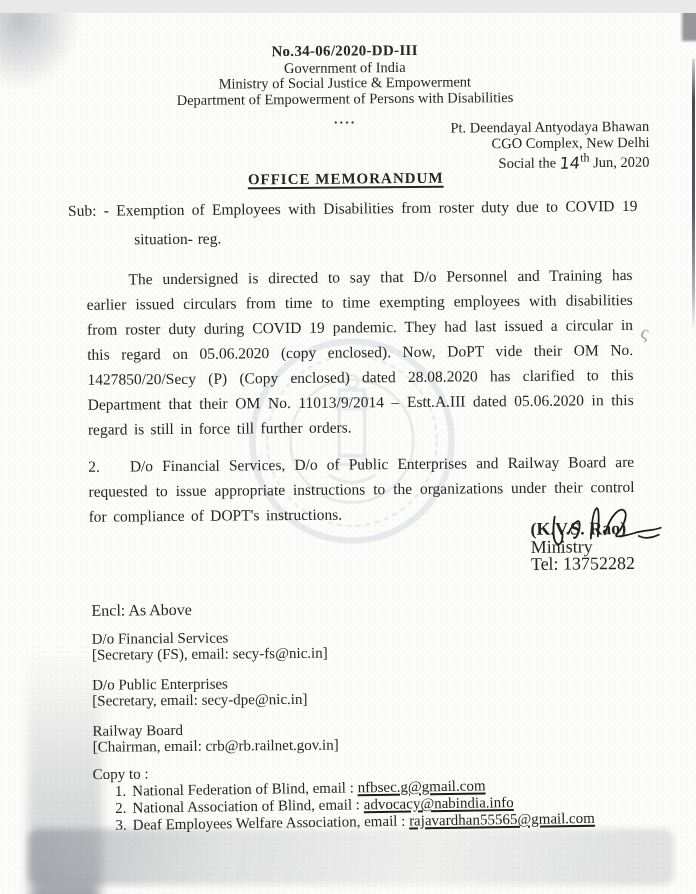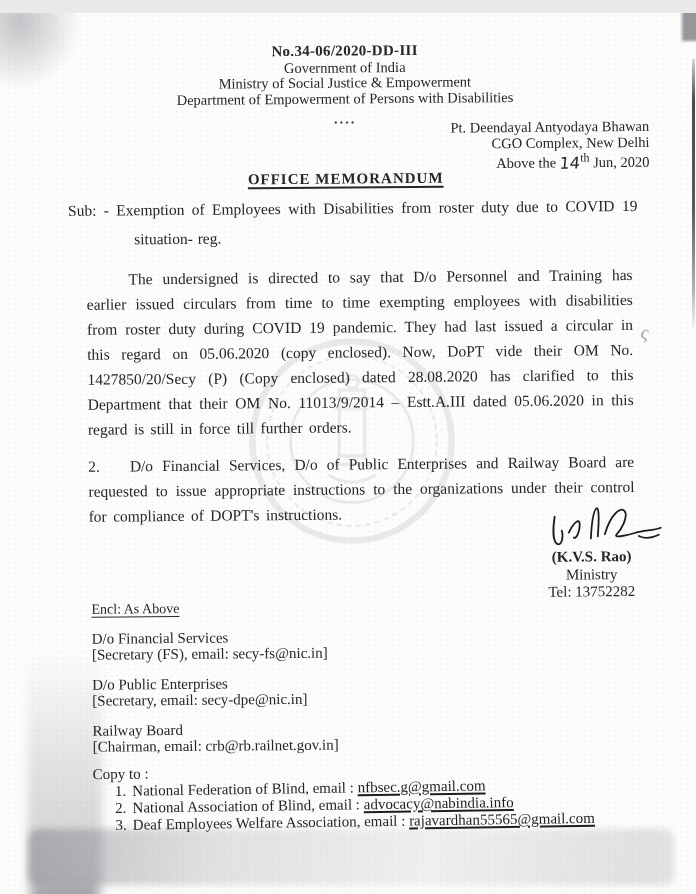--- a/index.html
+++ b/index.html
@@ -53,23 +53,23 @@
   .hand{font-family:"DejaVu Sans",sans-serif;display:inline-block;transform:skewX(-6deg) translateY(1px);font-size:16px;}
   .title-wrap{position:absolute;top:159px;left:0;width:100%;text-align:center;}
   .title{font-weight:bold;font-size:15px;letter-spacing:1px;text-decoration:underline;text-underline-offset:3px;text-decoration-thickness:1.5px;}
   .subject{position:absolute;top:189px;left:70px;width:572px;font-size:15.5px;word-spacing:3.5px;}
   .sub-line2{margin-left:66px;margin-top:11px;word-spacing:1px;}
   .body{position:absolute;left:88px;width:546px;margin:0;font-size:15.5px;line-height:25px;text-align:justify;word-spacing:2.5px;}
   .para1{top:254px;text-indent:42px;}
   .para2{top:441px;}
   .para-num{margin-right:30px;}
   .signature{position:absolute;left:546px;top:494px;width:122px;height:50px;}
-  .sign-block{position:absolute;top:540px;right:62px;text-align:center;font-size:15px;line-height:17.5px;}
+  .sign-block{position:absolute;top:512px;right:62px;text-align:left;font-size:18px;line-height:17.5px;}
   .sig-name{font-weight:bold;}
-  .encl{position:absolute;top:589px;left:90px;font-size:14px;text-decoration:underline;text-underline-offset:3px;}
+  .encl{position:absolute;top:589px;left:90px;font-size:16px;text-underline-offset:3px;}
   .addressees{position:absolute;top:618px;left:90px;font-size:15px;line-height:16px;}
   .addr-group{margin-bottom:14px;}
   .copy-to{position:absolute;top:752px;left:90px;font-size:15px;line-height:17px;transform:rotate(-0.35deg);}
   .copy-item{margin-left:22px;}
   .copy-num{margin-right:6px;}
   .email{text-decoration:underline;text-underline-offset:2px;text-decoration-thickness:1.5px;color:#1e1e1e;}
 </style>
 </head>
 <body>
 
@@ -103,21 +103,21 @@
       <div class="ref-no">No.34-06/2020-DD-III</div>
       <div>Government of India</div>
       <div>Ministry of Social Justice &amp; Empowerment</div>
       <div>Department of Empowerment of Persons with Disabilities</div>
       <div class="dots">....</div>
     </div>
 
     <div class="address-block">
       <div>Pt. Deendayal Antyodaya Bhawan</div>
       <div>CGO Complex, New Delhi</div>
-      <div><span>Above the </span><span class="hand">14</span><sup>th</sup><span> Jun, 2020</span></div>
+      <div><span>Social the </span><span class="hand">14</span><sup>th</sup><span> Jun, 2020</span></div>
     </div>
 
     <div class="title-wrap">
       <span class="title">OFFICE MEMORANDUM</span>
     </div>
 
     <div class="subject">
       <div><span class="sub-label">Sub: -</span> <span>Exemption of Employees with Disabilities from roster duty due to COVID 19</span></div>
       <div class="sub-line2">situation- reg.</div>
     </div>

